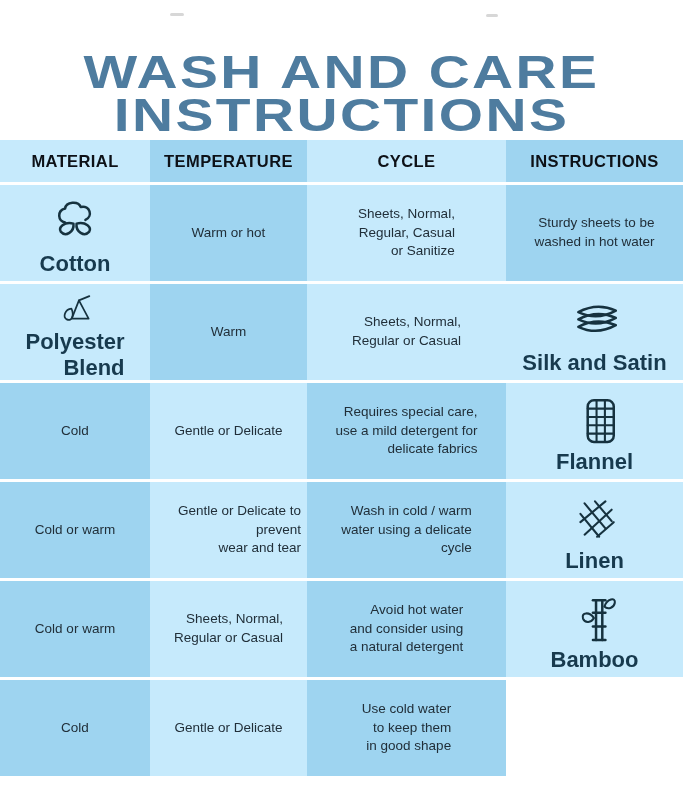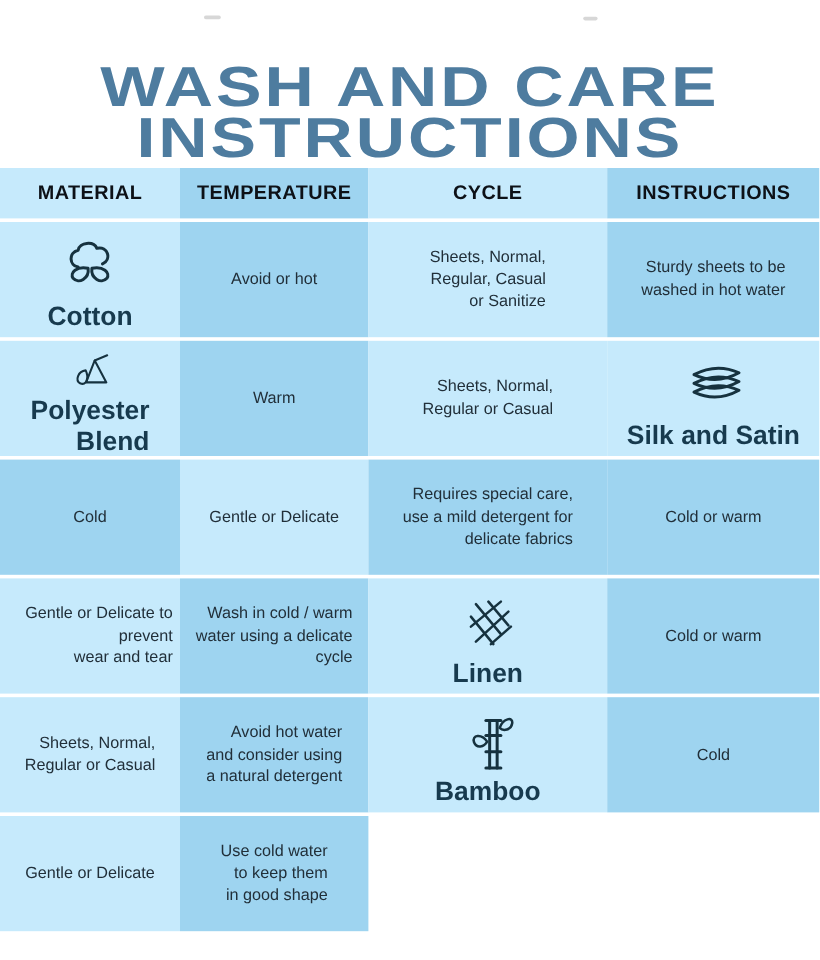--- a/index.html
+++ b/index.html
@@ -71,21 +71,21 @@
     <div class="cell head dark">INSTRUCTIONS</div>
 
     <div class="cell light material">
       <svg class="icon" viewBox="0 0 48 48">
         <path d="M14.5 25.5 C7.5 24.5 6.5 14 14.5 12 C15.5 5.5 27 4.5 29.5 10.5 C38.5 8.5 41.5 19.5 34 23"></path>
         <path d="M22.5 26.5 C23.5 34.5 15 39.5 10.5 34.5 C7.5 30 13.5 24.5 22.5 26.5 Z"></path>
         <path d="M25.5 26.5 C24.5 34.5 33 39.5 37.5 34.5 C40.5 30 34.5 24.5 25.5 26.5 Z"></path>
       </svg>
       <div class="mat-label">Cotton</div>
     </div>
-    <div class="cell dark body">Avoid or hot</div>
+    <div class="cell dark body">Warm or hot</div>
     <div class="cell light body">Sheets, Normal,
 Regular, Casual
 or Sanitize</div>
     <div class="cell dark body">Sturdy sheets to be
 washed in hot water</div>
 
     <div class="cell light material">
       <svg class="icon" viewBox="0 0 48 48">
         <path d="M19 26 C10 27 6.5 37.5 12.5 41 C20 44.5 23 34.5 19 26 Z"></path>
         <path d="M29.5 14.5 L43 40 L19.5 40 Z"></path>
@@ -105,20 +105,32 @@
         <path d="M8 30.5 Q26 21 44 29 Q26 39 8 30.5 Z"></path>
       </svg>
       <div class="mat-label">Silk and Satin</div>
     </div>
     <div class="cell dark body">Cold</div>
     <div class="cell light body">Gentle or Delicate</div>
     <div class="cell dark body">Requires special care,
 use a mild detergent for
 delicate fabrics</div>
 
+    <div class="cell light material">
+      <svg class="icon" viewBox="0 0 48 48">
+        <rect x="17" y="6" width="25" height="40" rx="6"></rect>
+        <line class="thin" x1="25.5" y1="6" x2="25.5" y2="46"></line>
+        <line class="thin" x1="33.5" y1="6" x2="33.5" y2="46"></line>
+        <line class="thin" x1="17" y1="14" x2="42" y2="14"></line>
+        <line class="thin" x1="17" y1="22" x2="42" y2="22"></line>
+        <line class="thin" x1="17" y1="30" x2="42" y2="30"></line>
+        <line class="thin" x1="17" y1="38" x2="42" y2="38"></line>
+      </svg>
+      <div class="mat-label">Flannel</div>
+    </div>
     <div class="cell dark body">Cold or warm</div>
     <div class="cell light body">Gentle or Delicate to prevent
 wear and tear</div>
     <div class="cell dark body">Wash in cold / warm
 water using a delicate
 cycle</div>
 
     <div class="cell light material">
       <svg class="icon" viewBox="0 0 48 48">
         <line class="thin" x1="14" y1="10" x2="34" y2="34"></line>

